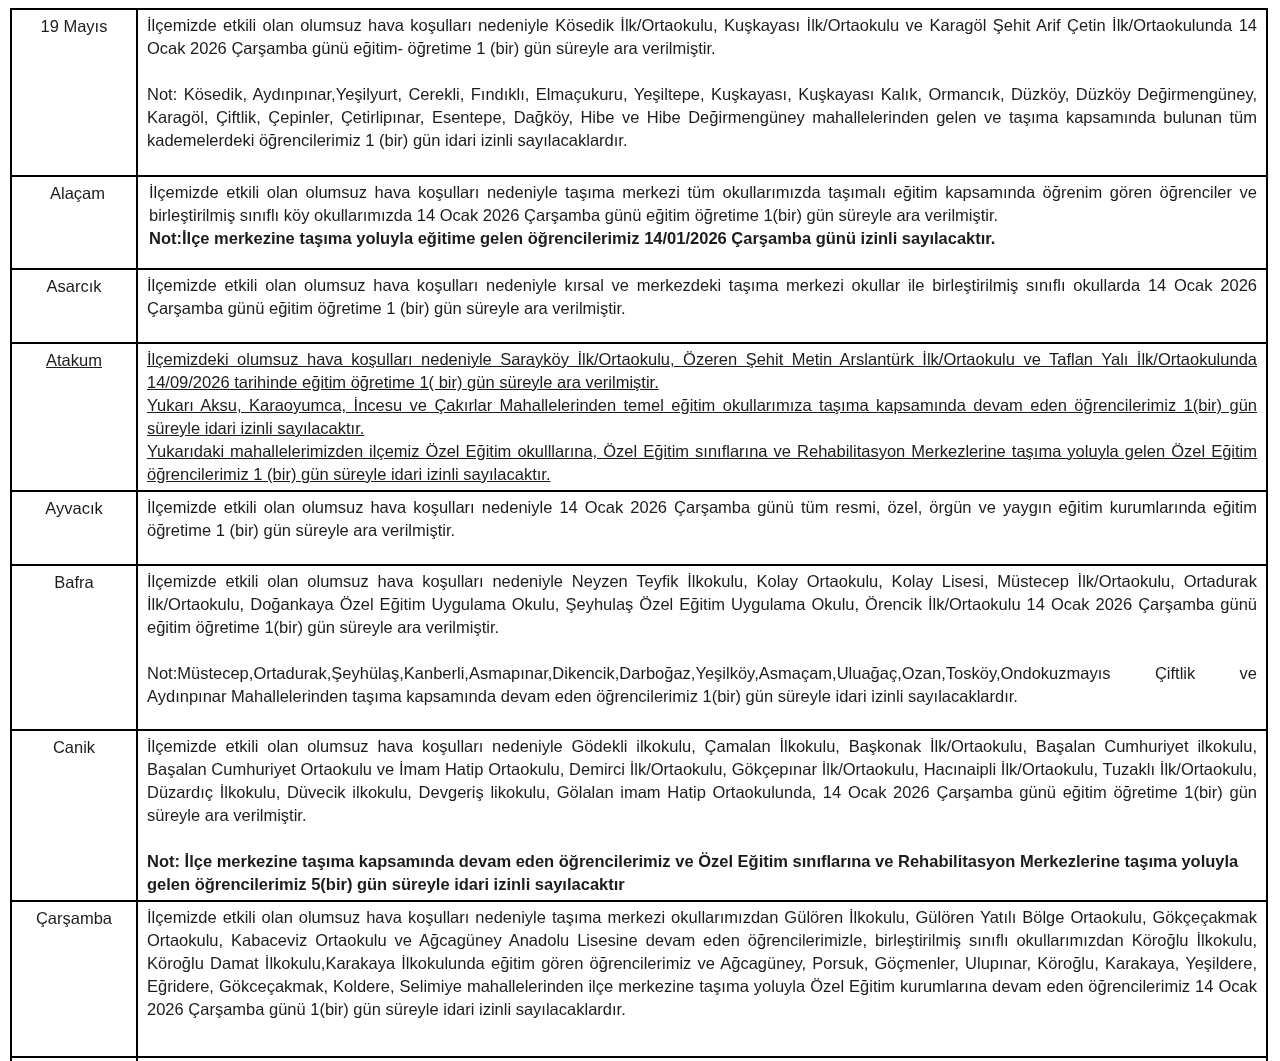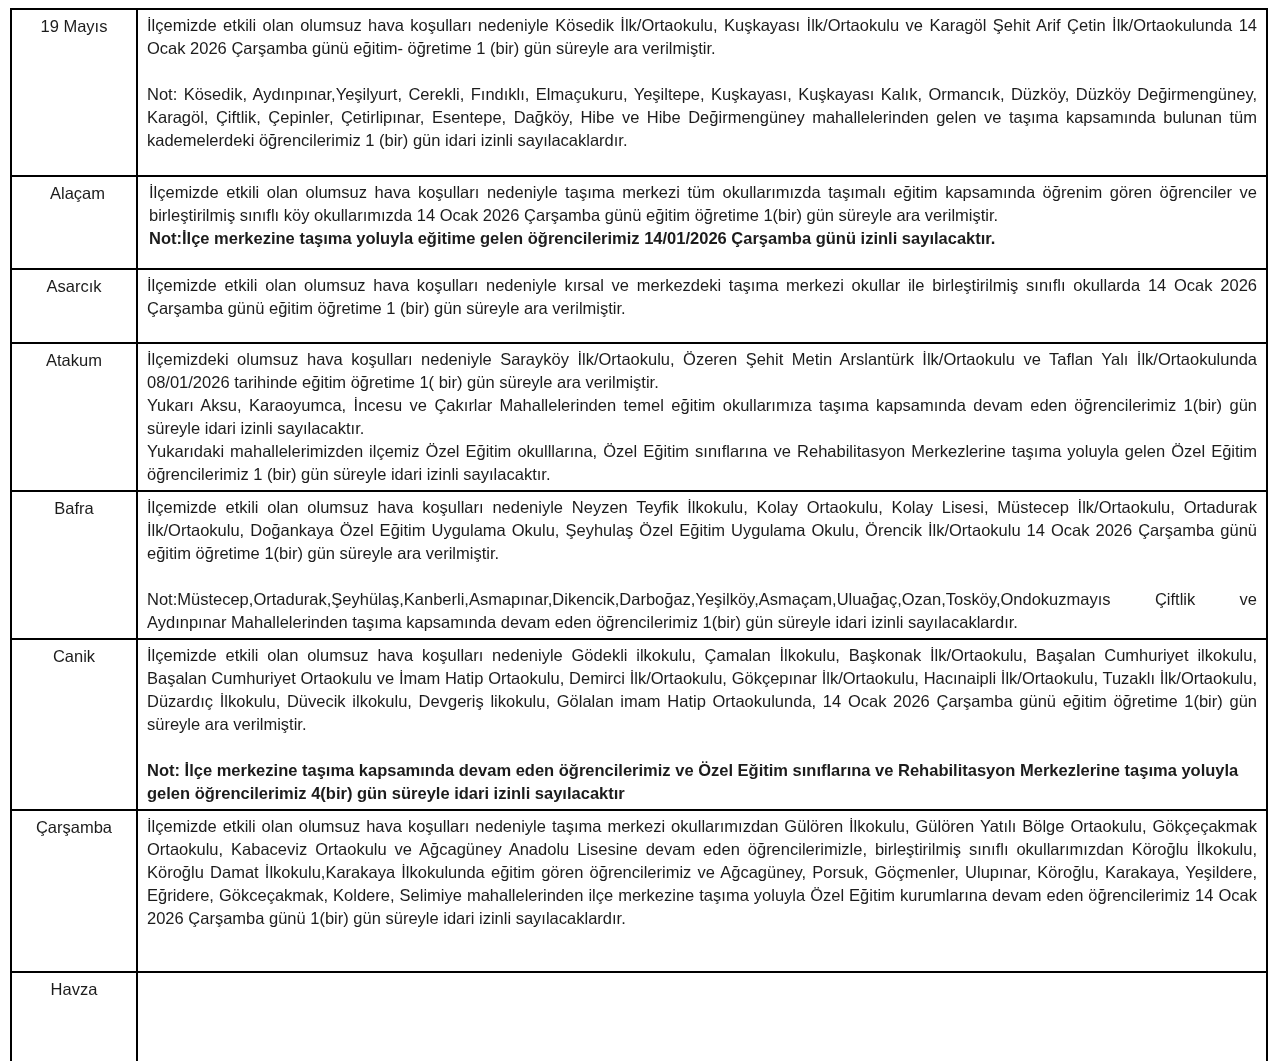--- a/index.html
+++ b/index.html
@@ -49,21 +49,21 @@
     margin-top: 23px;
   }
   td.description-cell p.no-justify {
     text-align: left;
     font-weight: bold;
   }
   
   tr:nth-child(1)  td { height: 156px; border-radius: 29px; }
   tr:nth-child(2)  td { height: 82px; padding-left: 11px;  }
   tr:nth-child(3)  td { height: 63px; border-radius: 7px;  }
-  tr:nth-child(4)  td { height: 127px; }
+  tr:nth-child(4)  td { height: 127px; text-decoration: underline; }
   tr:nth-child(5)  td { height: 63px;  }
   tr:nth-child(6)  td { height: 154px; border-radius: 30px; }
   tr:nth-child(7)  td { height: 151px; margin-top: 28px; }
   tr:nth-child(8)  td { height: 145px; margin-left: 47px; }
   tr:nth-child(9)  td { height: 67px;  }
   tr:nth-child(10) td { height: 40px;  }
 </style>
 </head>
 <body>
 
@@ -86,37 +86,43 @@
   </tr>
         <tr>
     <td class="district-cell">Asarcık</td>
     <td class="description-cell">
             <p class="">İlçemizde etkili olan olumsuz hava koşulları nedeniyle kırsal ve merkezdeki taşıma merkezi okullar ile birleştirilmiş sınıflı okullarda 14 Ocak 2026 Çarşamba günü eğitim öğretime 1 (bir) gün süreyle ara verilmiştir.</p>
           </td>
   </tr>
         <tr>
     <td class="district-cell">Atakum</td>
     <td class="description-cell">
-            <p class="">İlçemizdeki olumsuz hava koşulları nedeniyle Sarayköy İlk/Ortaokulu, Özeren Şehit Metin Arslantürk İlk/Ortaokulu ve Taflan Yalı İlk/Ortaokulunda 08/01/2026 tarihinde eğitim öğretime 1( bir) gün süreyle ara verilmiştir.</p>
+            <p class="">İlçemizdeki olumsuz hava koşulları nedeniyle Sarayköy İlk/Ortaokulu, Özeren Şehit Metin Arslantürk İlk/Ortaokulu ve Taflan Yalı İlk/Ortaokulunda 14/09/2026 tarihinde eğitim öğretime 1( bir) gün süreyle ara verilmiştir.</p>
             <p class="">Yukarı Aksu, Karaoyumca, İncesu ve Çakırlar Mahallelerinden temel eğitim okullarımıza taşıma kapsamında devam eden öğrencilerimiz 1(bir) gün süreyle idari izinli sayılacaktır.</p>
             <p class="">Yukarıdaki mahallelerimizden ilçemiz Özel Eğitim okulllarına, Özel Eğitim sınıflarına ve Rehabilitasyon Merkezlerine taşıma yoluyla gelen Özel Eğitim öğrencilerimiz 1 (bir) gün süreyle idari izinli sayılacaktır.</p>
+          </td>
+  </tr>
+        <tr>
+    <td class="district-cell">Ayvacık</td>
+    <td class="description-cell">
+            <p class="">İlçemizde etkili olan olumsuz hava koşulları nedeniyle 14 Ocak 2026 Çarşamba günü tüm resmi, özel, örgün ve yaygın eğitim kurumlarında eğitim öğretime 1 (bir) gün süreyle ara verilmiştir.</p>
           </td>
   </tr>
         <tr>
     <td class="district-cell">Bafra</td>
     <td class="description-cell">
             <p class="">İlçemizde etkili olan olumsuz hava koşulları nedeniyle Neyzen Teyfik İlkokulu, Kolay Ortaokulu, Kolay Lisesi, Müstecep İlk/Ortaokulu, Ortadurak İlk/Ortaokulu, Doğankaya Özel Eğitim Uygulama Okulu, Şeyhulaş Özel Eğitim Uygulama Okulu, Örencik İlk/Ortaokulu 14 Ocak 2026 Çarşamba günü eğitim öğretime 1(bir) gün süreyle ara verilmiştir.</p>
             <p class="gap ">Not:Müstecep,Ortadurak,Şeyhülaş,Kanberli,Asmapınar,Dikencik,Darboğaz,Yeşilköy,Asmaçam,Uluağaç,Ozan,Tosköy,Ondokuzmayıs Çiftlik ve Aydınpınar Mahallelerinden taşıma kapsamında devam eden öğrencilerimiz 1(bir) gün süreyle idari izinli sayılacaklardır.</p>
           </td>
   </tr>
         <tr>
     <td class="district-cell">Canik</td>
     <td class="description-cell">
             <p class="">İlçemizde etkili olan olumsuz hava koşulları nedeniyle Gödekli ilkokulu, Çamalan İlkokulu, Başkonak İlk/Ortaokulu, Başalan Cumhuriyet ilkokulu, Başalan Cumhuriyet Ortaokulu ve İmam Hatip Ortaokulu, Demirci İlk/Ortaokulu, Gökçepınar İlk/Ortaokulu, Hacınaipli İlk/Ortaokulu, Tuzaklı İlk/Ortaokulu, Düzardıç İlkokulu, Düvecik ilkokulu, Devgeriş likokulu, Gölalan imam Hatip Ortaokulunda, 14 Ocak 2026 Çarşamba günü eğitim öğretime 1(bir) gün süreyle ara verilmiştir.</p>
-            <p class="gap no-justify">Not: İlçe merkezine taşıma kapsamında devam eden öğrencilerimiz ve Özel Eğitim sınıflarına ve Rehabilitasyon Merkezlerine taşıma yoluyla gelen öğrencilerimiz 4(bir) gün süreyle idari izinli sayılacaktır</p>
+            <p class="gap no-justify">Not: İlçe merkezine taşıma kapsamında devam eden öğrencilerimiz ve Özel Eğitim sınıflarına ve Rehabilitasyon Merkezlerine taşıma yoluyla gelen öğrencilerimiz 5(bir) gün süreyle idari izinli sayılacaktır</p>
           </td>
   </tr>
         <tr>
     <td class="district-cell">Çarşamba</td>
     <td class="description-cell">
             <p class="">İlçemizde etkili olan olumsuz hava koşulları nedeniyle taşıma merkezi okullarımızdan Gülören İlkokulu, Gülören Yatılı Bölge Ortaokulu, Gökçeçakmak Ortaokulu, Kabaceviz Ortaokulu ve Ağcagüney Anadolu Lisesine devam eden öğrencilerimizle, birleştirilmiş sınıflı okullarımızdan Köroğlu İlkokulu, Köroğlu Damat İlkokulu,Karakaya İlkokulunda eğitim gören öğrencilerimiz ve Ağcagüney, Porsuk, Göçmenler, Ulupınar, Köroğlu, Karakaya, Yeşildere, Eğridere, Gökceçakmak, Koldere, Selimiye mahallelerinden ilçe merkezine taşıma yoluyla Özel Eğitim kurumlarına devam eden öğrencilerimiz 14 Ocak 2026 Çarşamba günü 1(bir) gün süreyle idari izinli sayılacaklardır.</p>
           </td>
   </tr>
         <tr>
     <td class="district-cell">Havza</td>

